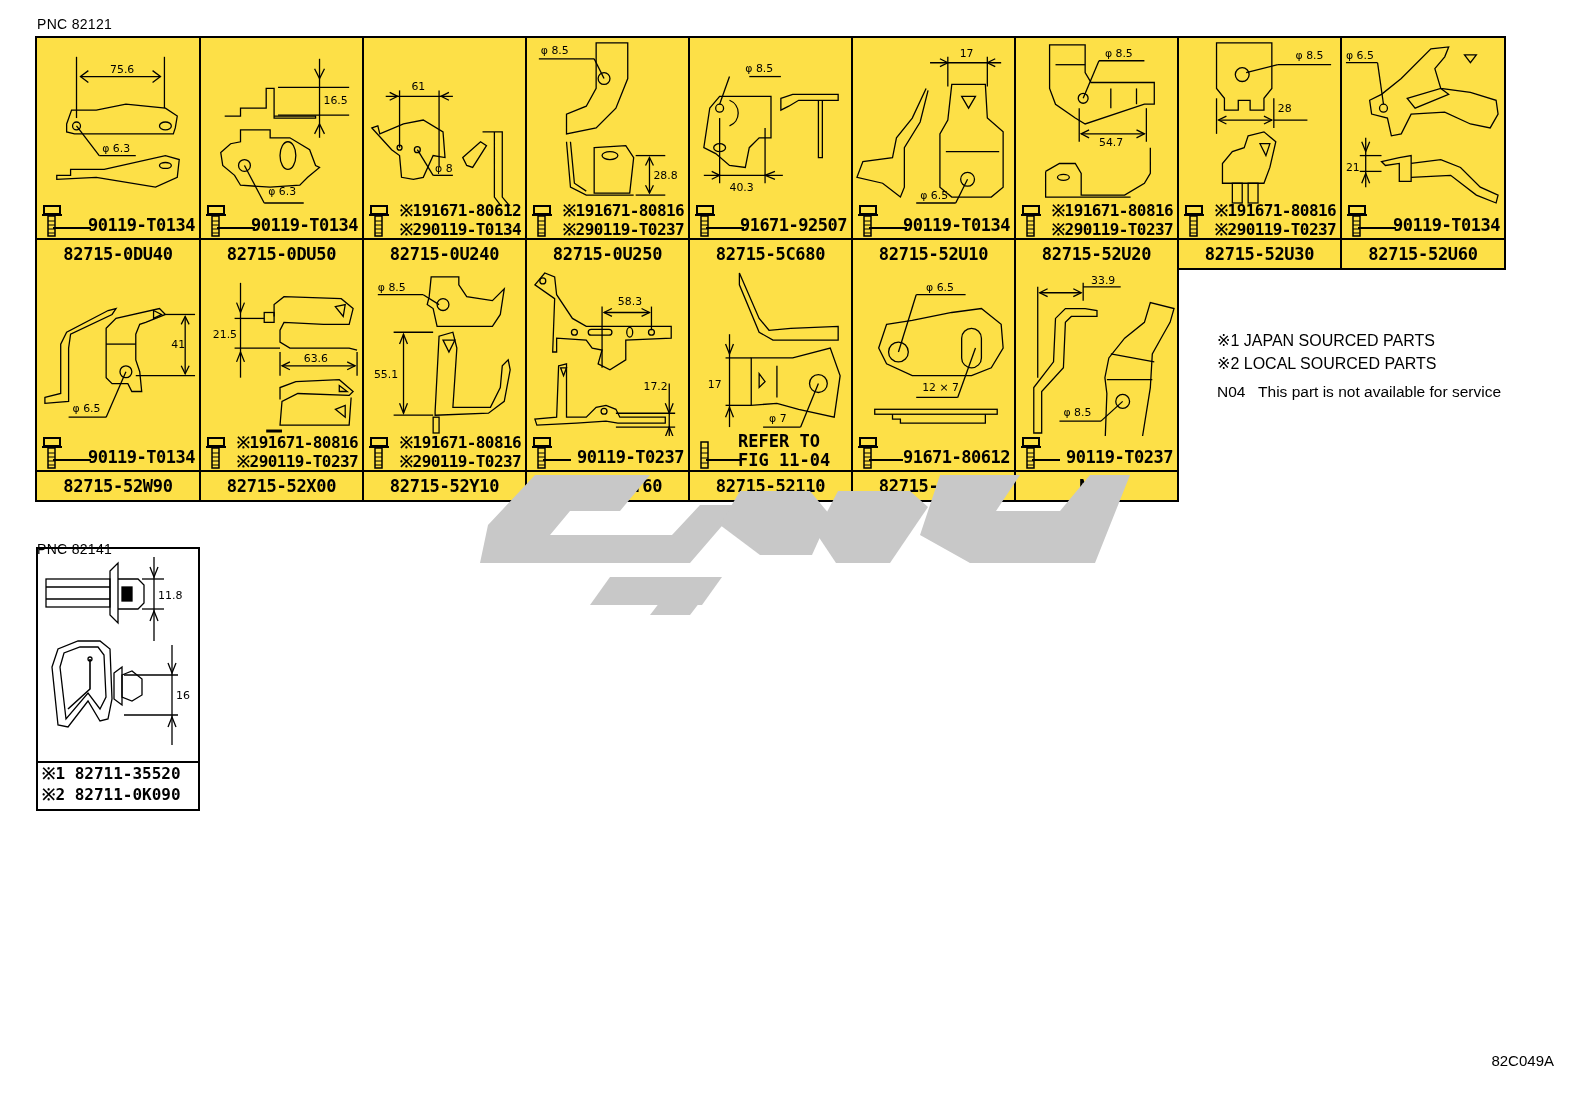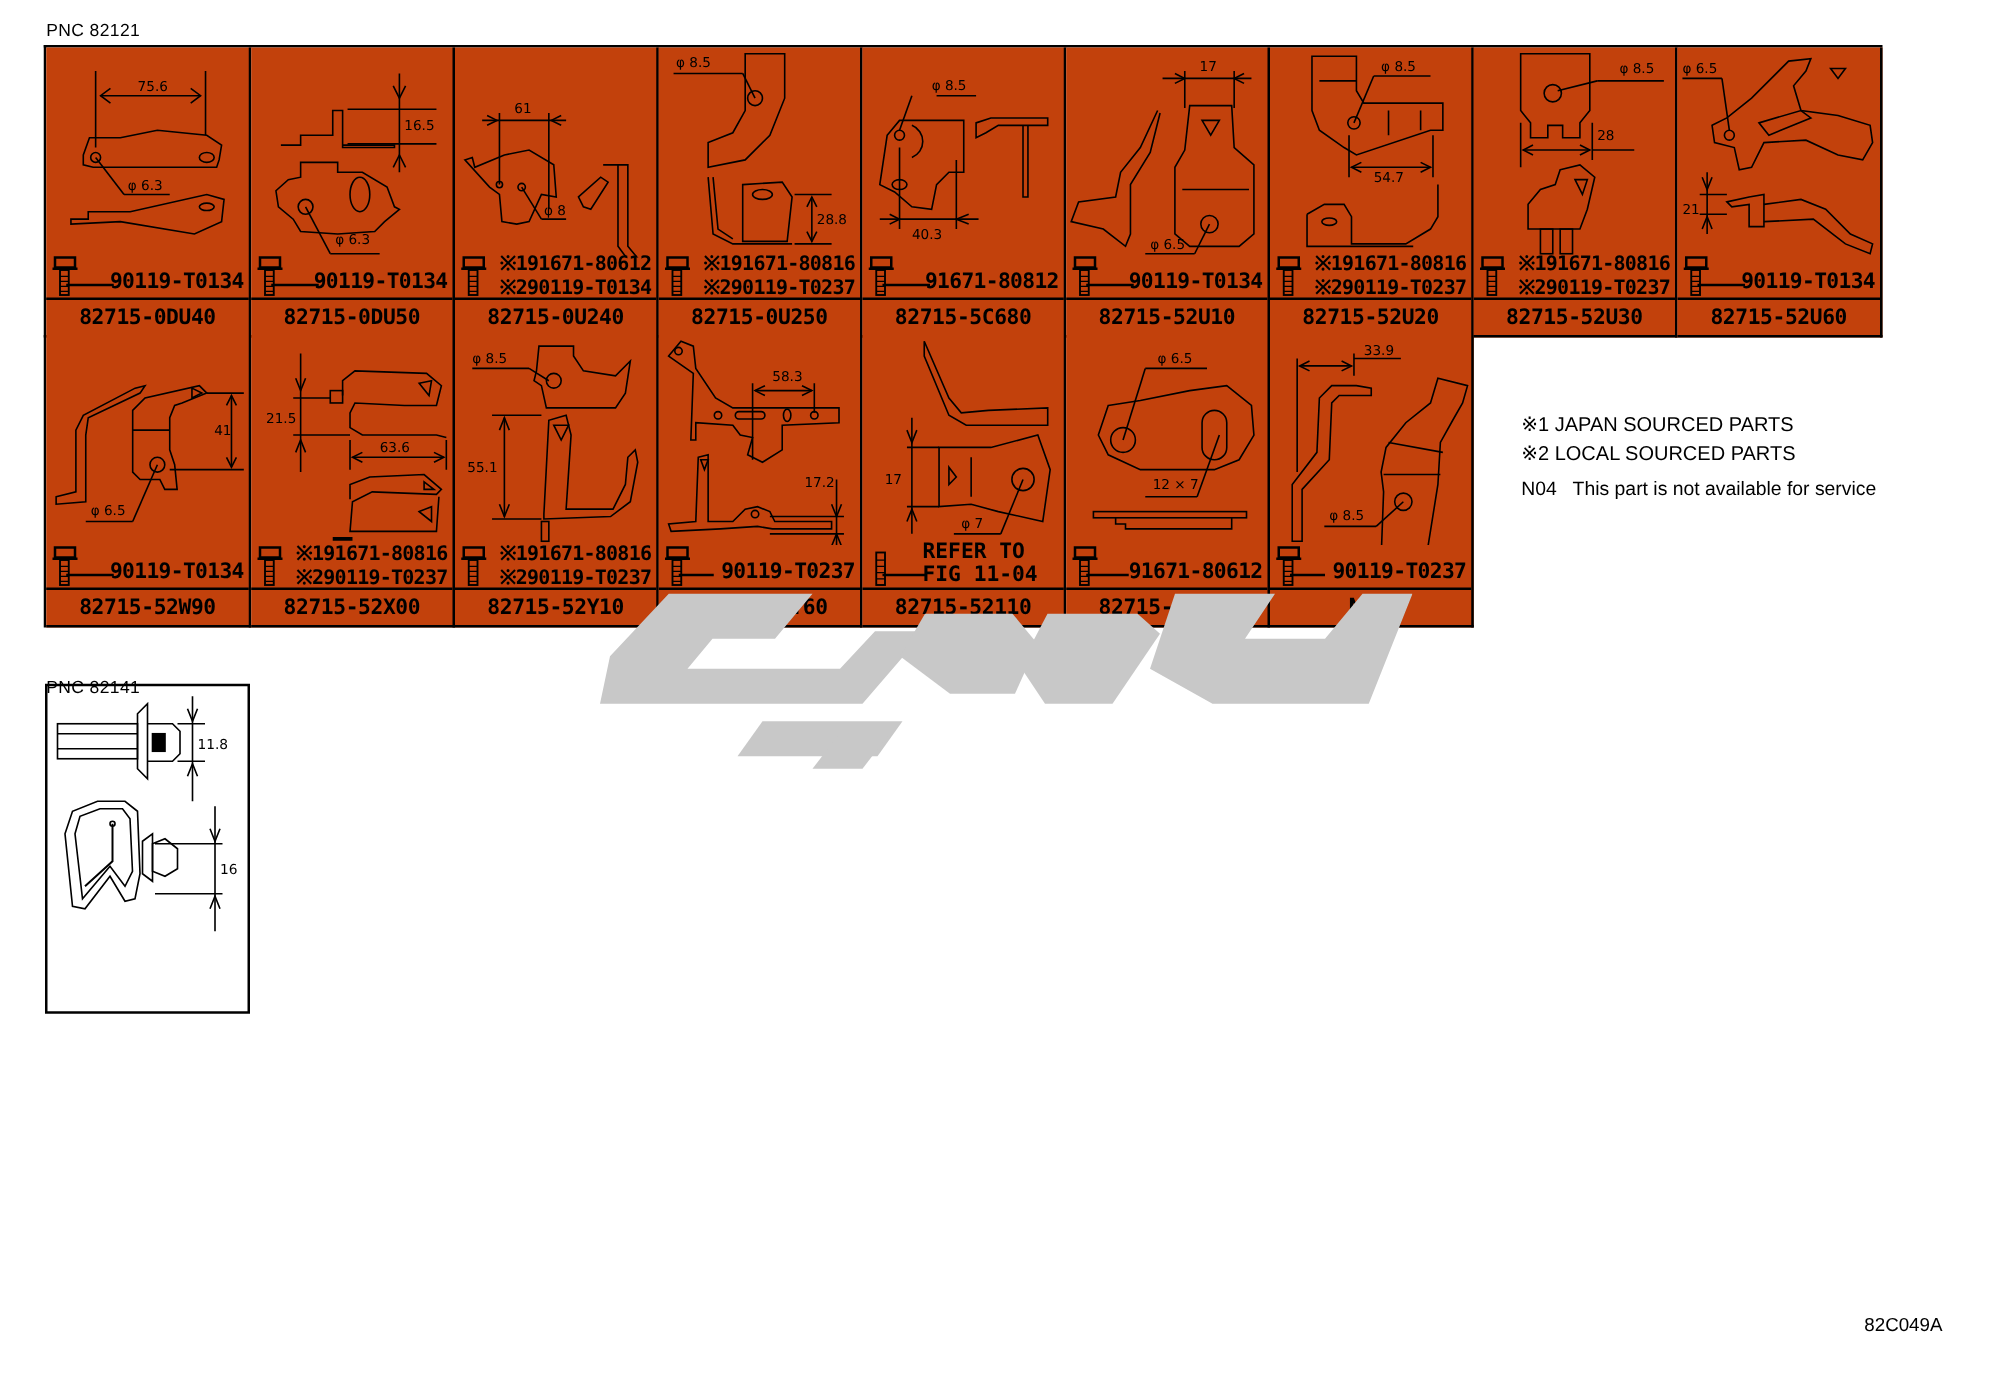--- a/index.html
+++ b/index.html
@@ -1,19 +1,19 @@
 <!DOCTYPE html>
 <html><head>
 <meta charset="utf-8">
 <style>
   html,body{margin:0;padding:0;background:#fff;}
   body{width:1592px;height:1099px;position:relative;overflow:hidden;font-family:"DejaVu Sans Mono","Liberation Mono",monospace;color:#000;}
   .pnc{position:absolute;font-family:"Liberation Sans","DejaVu Sans",sans-serif;font-size:14px;letter-spacing:0.3px;}
   .grid{position:absolute;border-left:2px solid #000;border-top:2px solid #000;display:grid;}
-  .cell{position:relative;border-right:2px solid #000;border-bottom:2px solid #000;box-sizing:border-box;background:#c2410c;}
+  .cell{position:relative;border-right:2px solid #000;border-bottom:2px solid #000;box-sizing:border-box;background:#fde047;}
   .drawing{position:absolute;left:0;top:0;right:0;height:168px;}
   .drawing svg{width:100%;height:100%;}
   .fast{position:absolute;left:2px;bottom:30px;right:2px;height:36px;}
   .fast .bolt{position:absolute;left:2px;top:2px;width:22px;height:34px;}
   .fast .line{position:absolute;left:14px;top:25px;height:2px;background:#000;}
   .fast .single{position:absolute;right:2px;top:13px;font-size:17px;font-weight:bold;letter-spacing:-0.5px;}
   .fast .dbl1,.fast .dbl2{position:absolute;right:2px;font-size:16px;font-weight:bold;letter-spacing:-0.6px;white-space:nowrap;}
   .fast .dbl1{top:-3px;}
   .fast .dbl2{top:16px;}
   .fast .refer{position:absolute;left:46px;top:-2px;font-size:17px;font-weight:bold;line-height:19px;}
@@ -194,21 +194,21 @@
       <svg class="bolt" viewBox="0 0 22 34">
           <rect x="3" y="2" width="16" height="8" fill="none" stroke="#000" stroke-width="2"></rect>
           <line x1="1" y1="11" x2="21" y2="11" stroke="#000" stroke-width="2"></line>
           <rect x="7" y="12" width="7" height="20" fill="none" stroke="#000" stroke-width="1.5"></rect>
           <line x1="7" y1="17" x2="14" y2="17" stroke="#000"></line>
           <line x1="7" y1="21" x2="14" y2="21" stroke="#000"></line>
           <line x1="7" y1="25" x2="14" y2="25" stroke="#000"></line>
           <line x1="7" y1="29" x2="14" y2="29" stroke="#000"></line>
         </svg>
       <div class="line" style="width:38px;"></div>
-      <div class="single">91671-80812</div>
+      <div class="single">91671-92507</div>
     </div>
     <div class="pn">82715-5C680</div>
   </div>
 
   <div class="cell">
     <div class="drawing">
       <svg viewBox="0 0 163 168" fill="none" stroke="#000" stroke-width="1.3">
         <line x1="96" y1="18" x2="96" y2="48"></line>
           <line x1="136" y1="18" x2="136" y2="48"></line>
         <line x1="78" y1="24" x2="150" y2="24"></line>
@@ -649,15 +649,19 @@
       <circle cx="52" cy="110" r="2"></circle>
     <path d="M76,124 L84,118 L84,156 L76,150 Z"></path>
       <path d="M84,126 L94,122 L104,130 L104,146 L94,152 L84,148 Z"></path>
     <line x1="86" y1="126" x2="140" y2="126"></line>
       <line x1="86" y1="166" x2="140" y2="166"></line>
     <line x1="134" y1="96" x2="134" y2="196"></line>
       <polyline points="130,114 134,124 138,114"></polyline>
       <polyline points="130,178 134,168 138,178"></polyline>
     <text x="138" y="150" class="dim" fill="#000" stroke="none">16</text>
   </svg>
+  <div class="pn2">
+    <div>※1 82711-35520</div>
+    <div>※2 82711-0K090</div>
+  </div>
 </div>
 
 <div class="figid">82C049A</div>
 
 </body></html>

